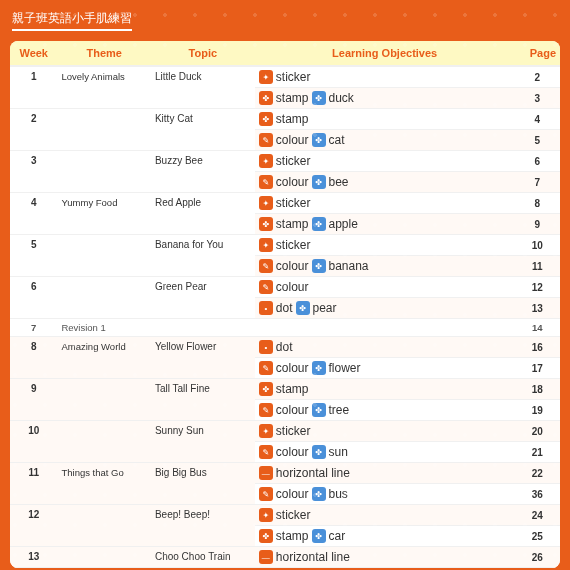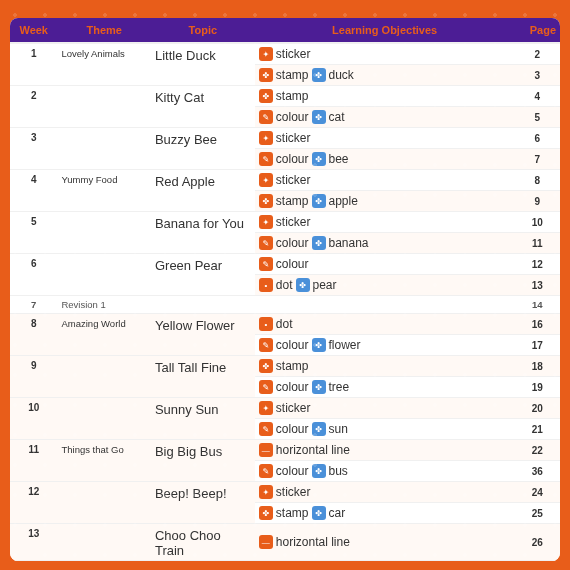--- a/index.html
+++ b/index.html
@@ -39,21 +39,21 @@
       background: white;
       border-radius: 8px;
       overflow: hidden;
     }
     table {
       width: 100%;
       border-collapse: collapse;
       font-size: 10px;
     }
     thead tr {
-      background: #4c1d95;
+      background: #fef9c3;
     }
     thead th {
       padding: 6px 4px;
       text-align: center;
       font-size: 11px;
       font-weight: bold;
       border-bottom: 2px solid #f0f0f0;
     }
     thead th.col-week { color: #e85d1a; width: 32px; }
     thead th.col-theme { color: #e85d1a; width: 72px; }
@@ -80,21 +80,21 @@
     }
     td.theme-cell {
       color: #333;
       font-size: 9.5px;
       vertical-align: top;
       padding-top: 4px;
       margin-top: 24px;
     }
     td.topic-cell {
       color: #333;
-      font-size: 13px;
+      font-size: 10px;
       vertical-align: top;
       padding-top: 4px;
     }
     td.obj-cell {
       color: #333;
       font-size: 9px;
     }
     td.page-cell {
       text-align: center;
       font-weight: bold;
@@ -128,20 +128,21 @@
       color: #555;
       font-size: 9.5px;
     }
   </style>
 </head>
 <body>
 
 <div class="bg-pattern"></div>
 
 <div class="header">
+  <div class="header-subtitle">親子班英語小手肌練習</div>
 </div>
 
 <div class="table-container">
   <table>
     <thead>
       <tr>
         <th class="col-week">Week</th>
         <th class="col-theme">Theme</th>
         <th class="col-topic">Topic</th>
         <th class="col-obj">Learning Objectives</th>

